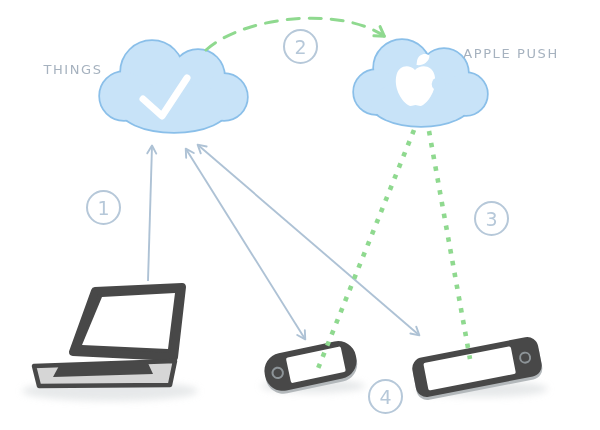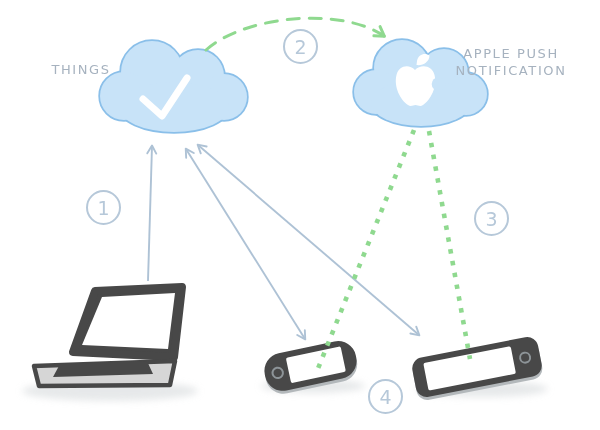--- a/index.html
+++ b/index.html
@@ -5,21 +5,21 @@
   html,body{margin:0;padding:0;background:#ffffff;}
   .stage{
     position:relative;width:600px;height:430px;background:#ffffff;
     font-family:"DejaVu Sans","Liberation Sans",sans-serif;overflow:hidden;
   }
   .art{position:absolute;left:0;top:0;}
   .cloud-label{
     position:absolute;color:#a6b2bf;font-size:13px;letter-spacing:1.6px;
     line-height:17px;text-align:center;font-weight:400;
   }
-  .label-things{left:38px;top:61px;width:86px;}
+  .label-things{left:30px;top:61px;width:86px;}
   .label-apns{left:444px;top:37px;width:134px;margin-top:8px;}
   .badge{
     position:absolute;width:31px;height:31px;border:2px solid #b6c8d9;border-radius:50%;
     color:#b6c8d9;font-size:19px;display:flex;align-items:center;justify-content:center;
     background:transparent;
   }
   .badge-1{left:86px;top:190px;}
   .badge-2{left:283px;top:29px;}
   .badge-3{left:474px;top:201px;}
   .badge-4{left:368px;top:379px;}
@@ -124,21 +124,20 @@
       <path d="M429 131 L470 359"></path>
     </g>
   </svg>
 
   <div class="cloud-label label-things">
     <div>THINGS</div>
   </div>
 
   <div class="cloud-label label-apns">
     <div>APPLE PUSH</div>
-    <div>NOTIFICATION</div>
   </div>
 
   <div class="badge badge-1">1</div>
   <div class="badge badge-2">2</div>
   <div class="badge badge-3">3</div>
   <div class="badge badge-4">4</div>
 
 </div>
 
 </body></html>

